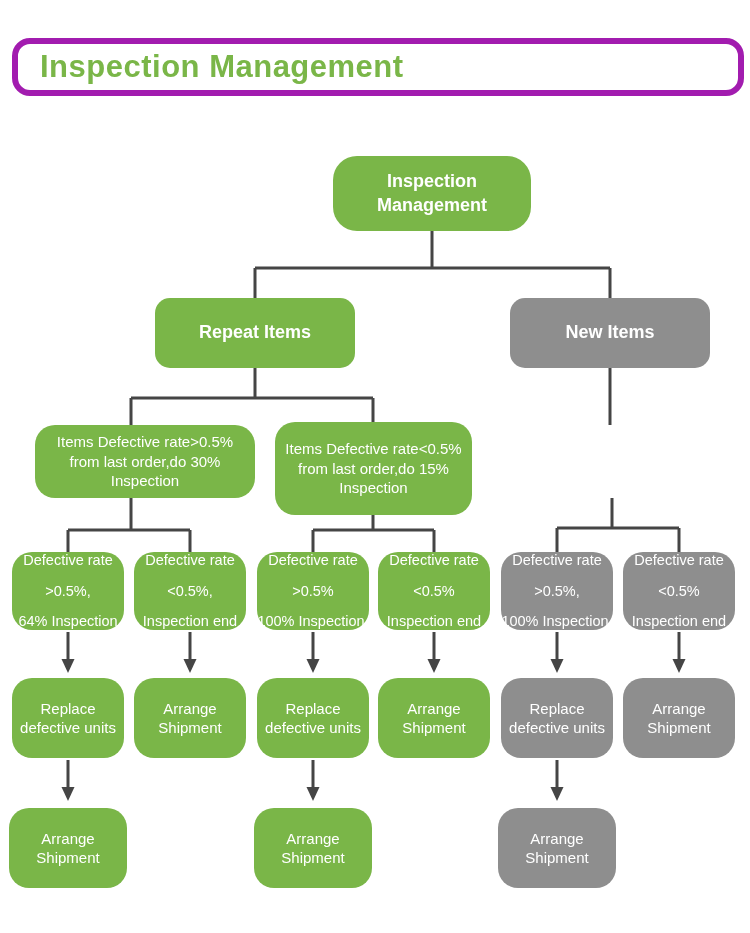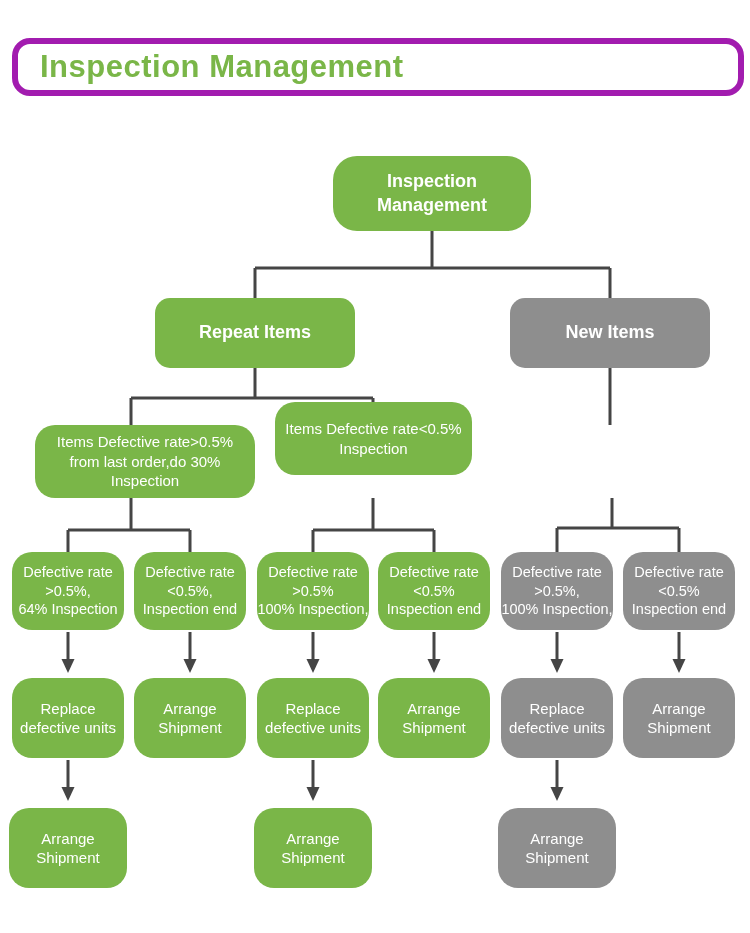--- a/index.html
+++ b/index.html
@@ -21,21 +21,21 @@
     position:absolute;z-index:2;border-radius:20px;color:#ffffff;
     display:flex;flex-direction:column;justify-content:center;align-items:center;
     text-align:center;line-height:1.3;
   }
   .node span{display:block;}
   .green{background:#7ab648;}
   .gray{background:#8e8e8e;text-align:center;}
   .bold{font-weight:bold;}
   .fs-lg{font-size:18px;border-radius:15px;}
   .fs-md{font-size:15px;}
-  .fs-sm{font-size:14.5px;}
+  .fs-sm{font-size:14.5px;gap:12px;}
   .r-root{border-radius:24px;}
 </style>
 </head>
 <body>
 
 <div class="page">
 
   <div class="header-frame">
     <div class="header-title">Inspection Management</div>
   </div>
@@ -87,22 +87,23 @@
   </div>
   <div class="node gray bold fs-lg" style="left:510px;top:298px;width:200px;height:70px">
     <span>New Items</span>
   </div>
 
   <div class="node green fs-md" style="left:35px;top:425px;width:220px;height:73px">
     <span>Items Defective rate&gt;0.5%</span>
     <span>from last order,do 30%</span>
     <span>Inspection</span>
   </div>
-  <div class="node green fs-md" style="left:275px;top:402px;width:197px;height:73px">
+  <div class="node green fs-md" style="left:275px;top:422px;width:197px;height:93px">
     <span>Items Defective rate&lt;0.5%</span>
+    <span>from last order,do 15%</span>
     <span>Inspection</span>
   </div>
 
   <div class="node green fs-sm" style="left:12px;top:552px;width:112px;height:78px">
     <span>Defective rate</span>
     <span>&gt;0.5%,</span>
     <span>64% Inspection</span>
   </div>
   <div class="node green fs-sm" style="left:134px;top:552px;width:112px;height:78px">
     <span>Defective rate</span>

